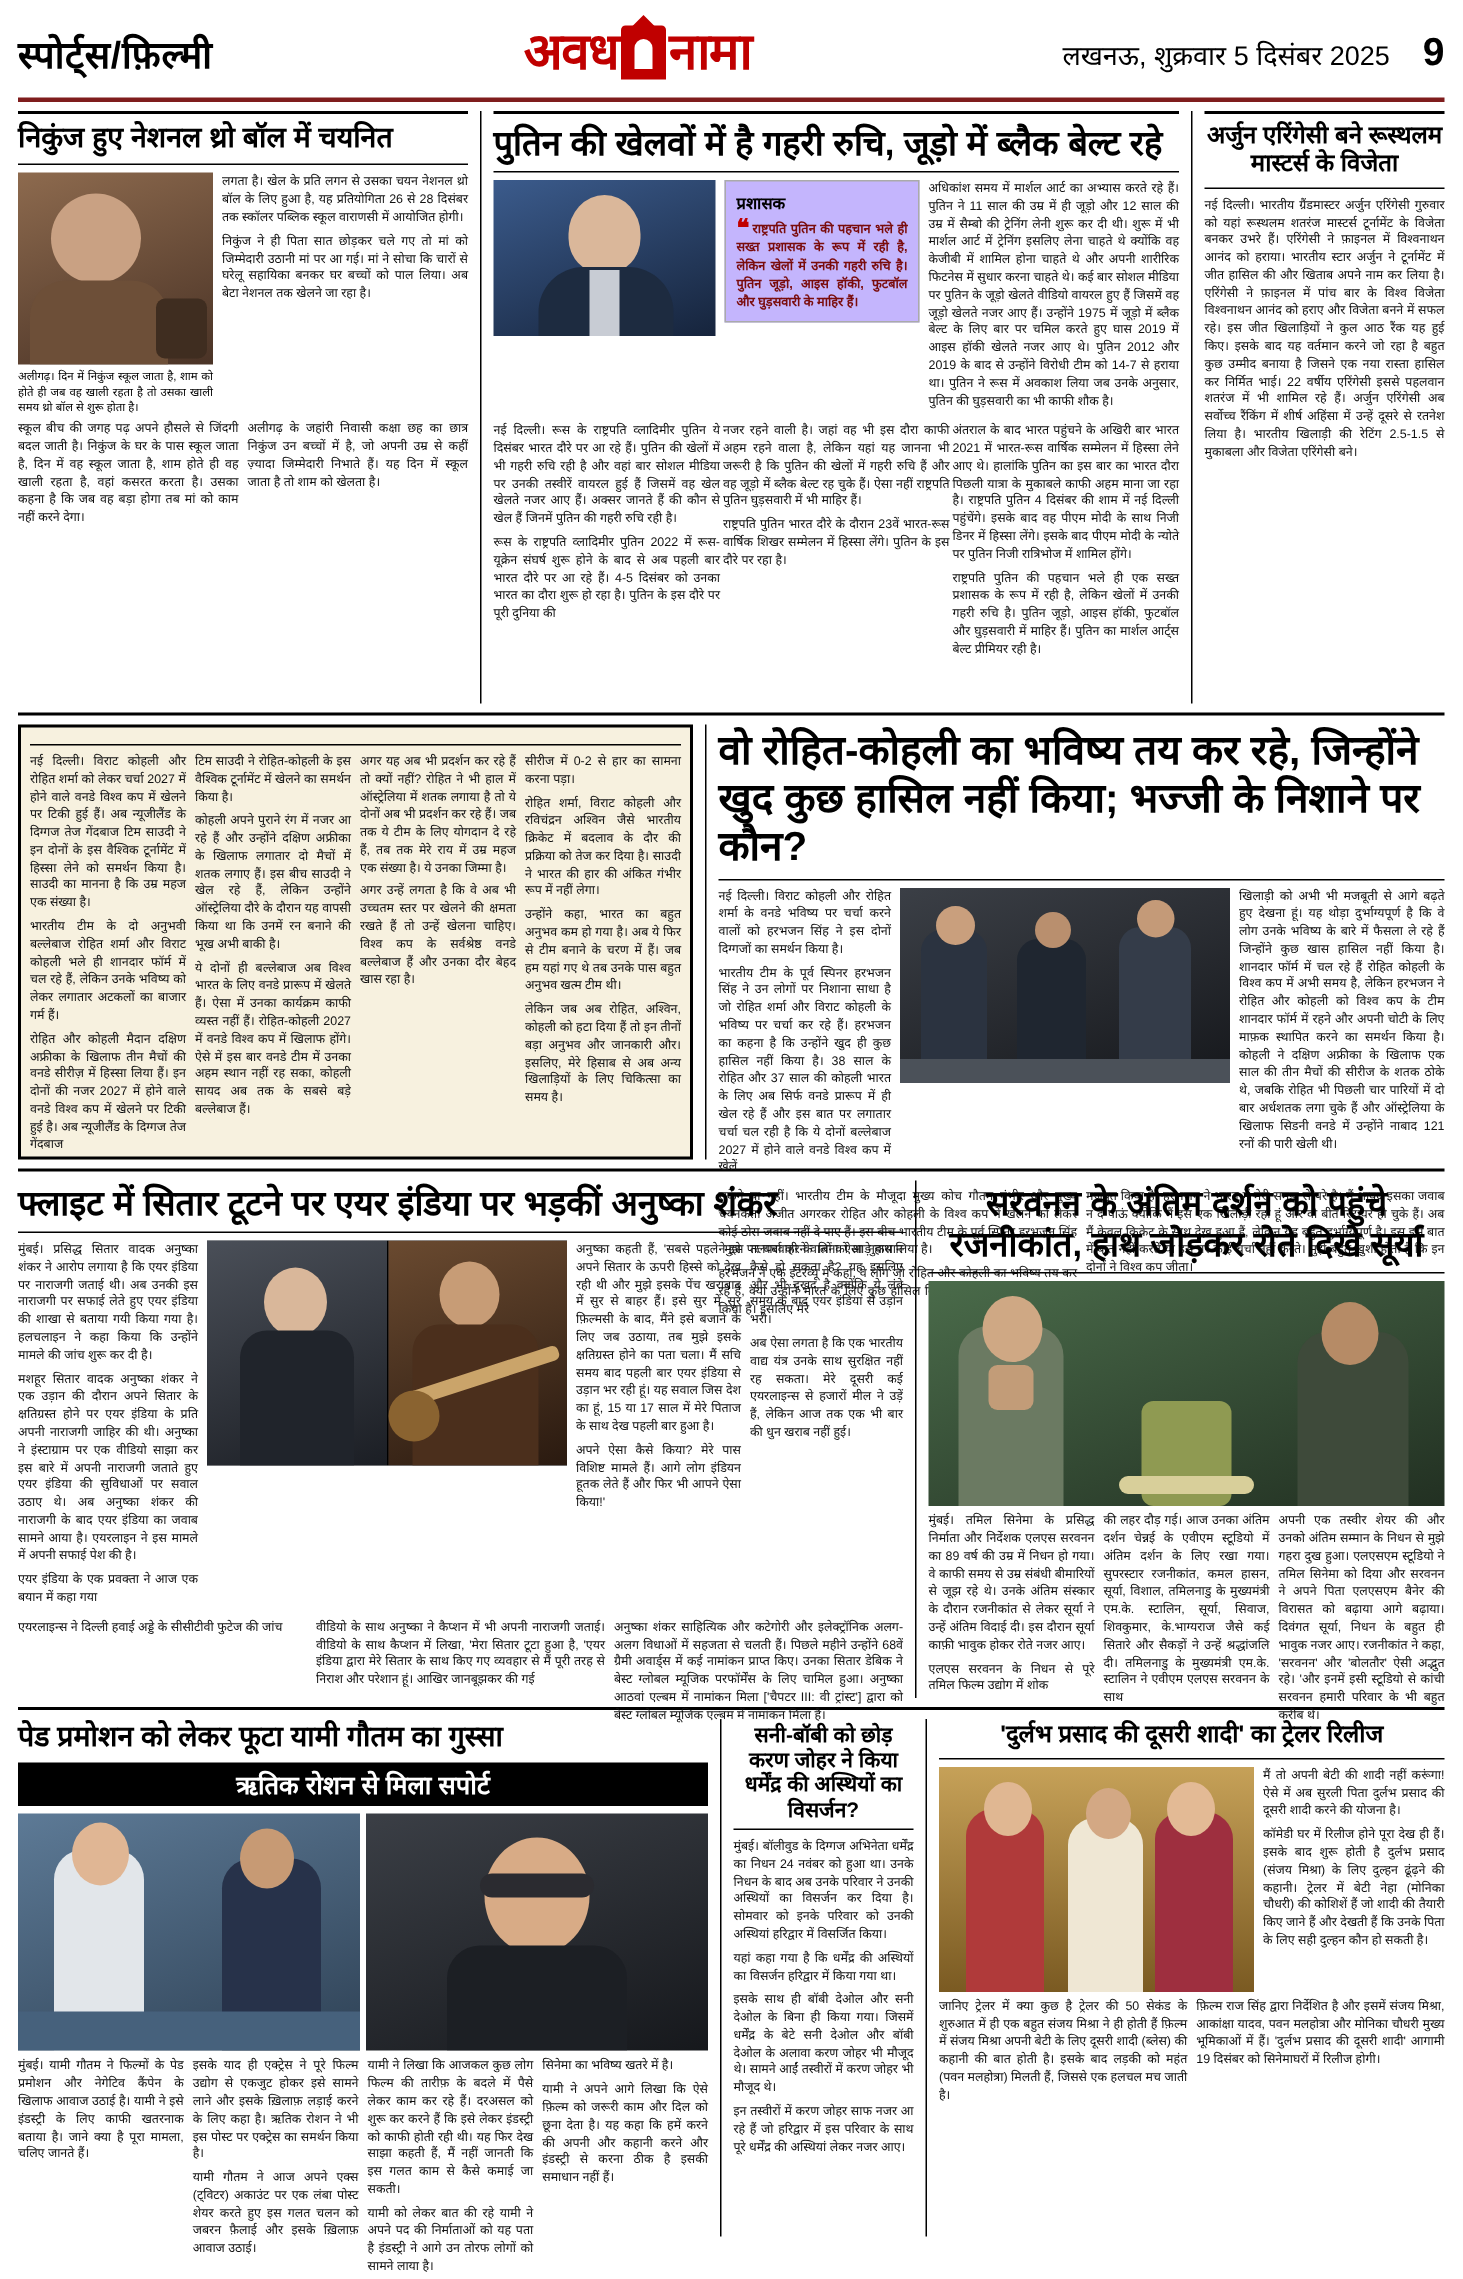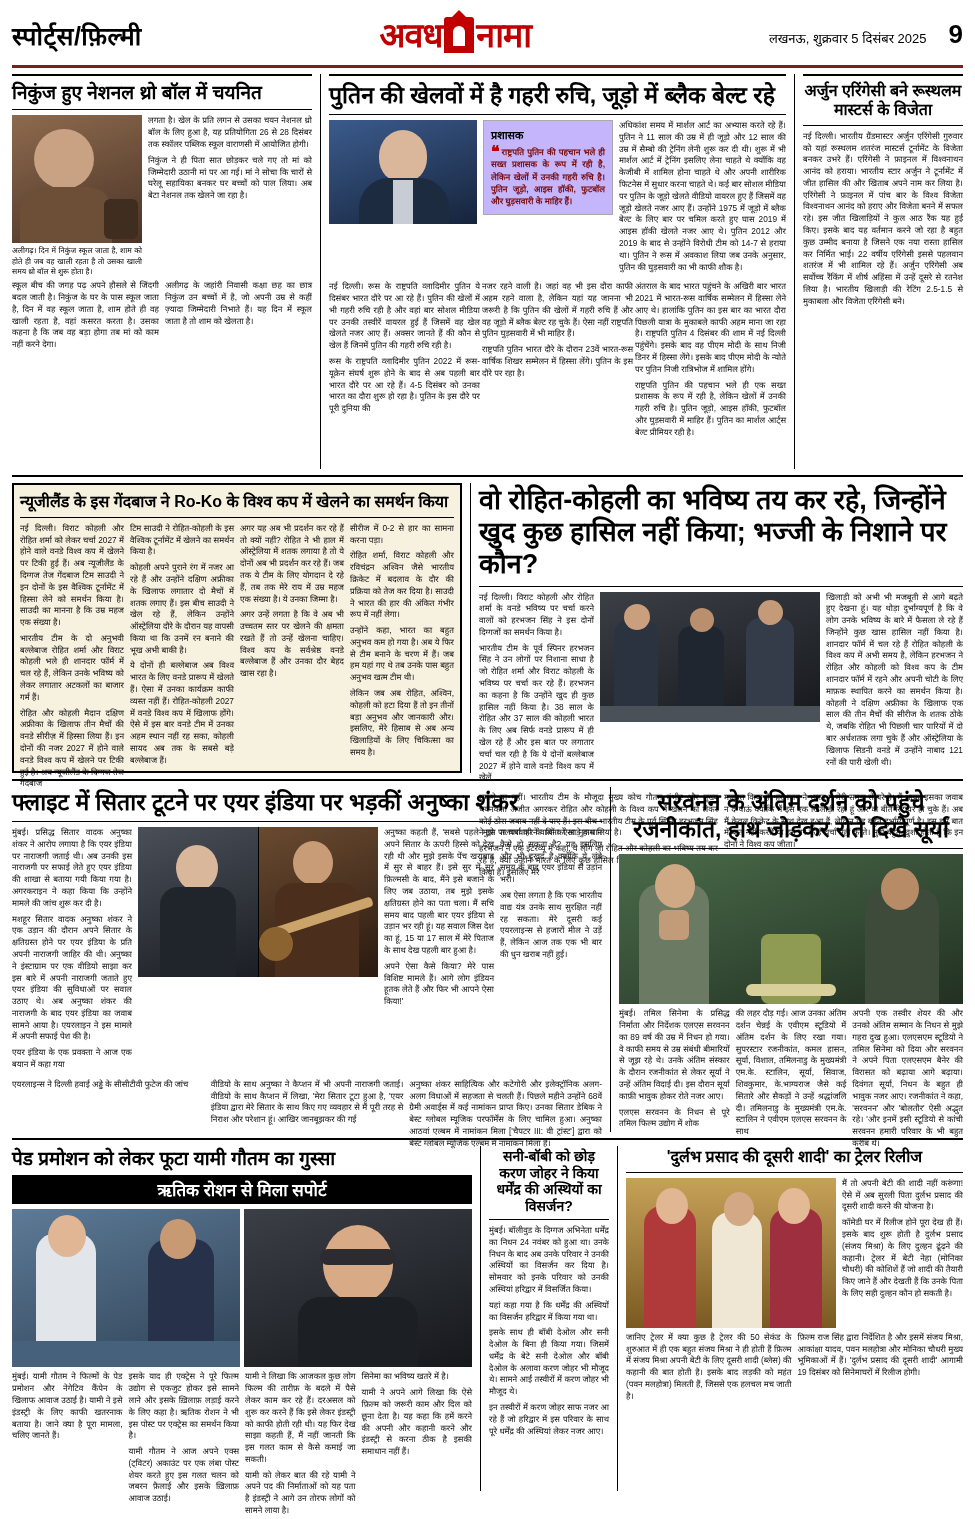--- a/index.html
+++ b/index.html
@@ -75,21 +75,21 @@
     transform: translateX(-50%);
     width: 12px; height: 20px;
     background: #fff;
     border-radius: 6px 6px 0 0;
   }
   .masthead-right {
     display: flex;
     align-items: baseline;
     gap: 22px;
   }
-  .dateline { font-size: 13px; }
+  .dateline { font-size: 18px; }
   .pageno { font-size: 26px; font-weight: bold; }
 
   
   .grid-row { display: flex; gap: 8px; }
 
   .hl { border-bottom: 2px solid #000; margin: 6px 0; }
   .hl-thin { border-bottom: 1px solid #000; margin: 5px 0; }
 
   .headline {
     font-weight: bold;
@@ -274,21 +274,20 @@
         <p>नई दिल्ली। भारतीय ग्रैंडमास्टर अर्जुन एरिंगेसी गुरुवार को यहां रूस्थलम शतरंज मास्टर्स टूर्नामेंट के विजेता बनकर उभरे हैं। एरिंगेसी ने फ़ाइनल में विश्वनाथन आनंद को हराया। भारतीय स्टार अर्जुन ने टूर्नामेंट में जीत हासिल की और खिताब अपने नाम कर लिया है। एरिंगेसी ने फ़ाइनल में पांच बार के विश्व विजेता विश्वनाथन आनंद को हराए और विजेता बनने में सफल रहे। इस जीत खिलाड़ियों ने कुल आठ रैंक यह हुई किए। इसके बाद यह वर्तमान करने जो रहा है बहुत कुछ उम्मीद बनाया है जिसने एक नया रास्ता हासिल कर निर्मित भाई। 22 वर्षीय एरिंगेसी इससे पहलवान शतरंज में भी शामिल रहे हैं। अर्जुन एरिंगेसी अब सर्वोच्च रैंकिंग में शीर्ष अहिंसा में उन्हें दूसरे से रतनेश लिया है। भारतीय खिलाड़ी की रेटिंग 2.5-1.5 से मुकाबला और विजेता एरिंगेसी बने।</p>
       </div>
     </div>
   </div>
 
   <div class="hl"></div>
 
   <div class="grid-row" style="height:290px;">
 
     <div class="boxed-story tan-box" style="flex:0 0 450px;">
-      <div class="headline h-sm">न्यूजीलैंड के इस गेंदबाज ने Ro-Ko के विश्व कप में खेलने का समर्थन किया</div>
       <div class="hl-thin"></div>
       <div style="display:flex; gap:6px;">
         <div class="col body-text">
           <p>नई दिल्ली। विराट कोहली और रोहित शर्मा को लेकर चर्चा 2027 में होने वाले वनडे विश्व कप में खेलने पर टिकी हुई हैं। अब न्यूजीलैंड के दिग्गज तेज गेंदबाज टिम साउदी ने इन दोनों के इस वैश्विक टूर्नामेंट में हिस्सा लेने को समर्थन किया है। साउदी का मानना है कि उम्र महज एक संख्या है।</p>
           <p>भारतीय टीम के दो अनुभवी बल्लेबाज रोहित शर्मा और विराट कोहली भले ही शानदार फॉर्म में चल रहे हैं, लेकिन उनके भविष्य को लेकर लगातार अटकलों का बाजार गर्म हैं।</p>
           <p>रोहित और कोहली मैदान दक्षिण अफ्रीका के खिलाफ तीन मैचों की वनडे सीरीज़ में हिस्सा लिया हैं। इन दोनों की नजर 2027 में होने वाले वनडे विश्व कप में खेलने पर टिकी हुई है। अब न्यूजीलैंड के दिग्गज तेज गेंदबाज</p>
         </div>
         <div class="col body-text">
           <p>टिम साउदी ने रोहित-कोहली के इस वैश्विक टूर्नामेंट में खेलने का समर्थन किया है।</p>
           <p>कोहली अपने पुराने रंग में नजर आ रहे हैं और उन्होंने दक्षिण अफ्रीका के खिलाफ लगातार दो मैचों में शतक लगाए हैं। इस बीच साउदी ने खेल रहे हैं, लेकिन उन्होंने ऑस्ट्रेलिया दौरे के दौरान यह वापसी किया था कि उनमें रन बनाने की भूख अभी बाकी है।</p>
@@ -346,21 +345,21 @@
 
   <div class="hl"></div>
 
   <div class="grid-row" style="height:345px;">
 
     <div class="col" style="flex:0 0 590px;">
       <div class="headline h-lg">फ्लाइट में सितार टूटने पर एयर इंडिया पर भड़कीं अनुष्का शंकर</div>
       <div class="hl-thin"></div>
       <div style="display:flex; gap:6px;">
         <div class="col body-text" style="flex:0 0 120px;">
-          <p>मुंबई। प्रसिद्ध सितार वादक अनुष्का शंकर ने आरोप लगाया है कि एयर इंडिया पर नाराजगी जताई थी। अब उनकी इस नाराजगी पर सफाई लेते हुए एयर इंडिया की शाखा से बताया गयी किया गया है। अगरकराइन ने कहा किया कि उन्होंने मामले की जांच शुरू कर दी है।</p>
+          <p>मुंबई। प्रसिद्ध सितार वादक अनुष्का शंकर ने आरोप लगाया है कि एयर इंडिया पर नाराजगी जताई थी। अब उनकी इस नाराजगी पर सफाई लेते हुए एयर इंडिया की शाखा से बताया गयी किया गया है। हलचलाइन ने कहा किया कि उन्होंने मामले की जांच शुरू कर दी है।</p>
           <p>मशहूर सितार वादक अनुष्का शंकर ने एक उड़ान की दौरान अपने सितार के क्षतिग्रस्त होने पर एयर इंडिया के प्रति अपनी नाराजगी जाहिर की थी। अनुष्का ने इंस्टाग्राम पर एक वीडियो साझा कर इस बारे में अपनी नाराजगी जताते हुए एयर इंडिया की सुविधाओं पर सवाल उठाए थे। अब अनुष्का शंकर की नाराजगी के बाद एयर इंडिया का जवाब सामने आया है। एयरलाइन ने इस मामले में अपनी सफाई पेश की है।</p>
           <p>एयर इंडिया के एक प्रवक्ता ने आज एक बयान में कहा गया</p>
         </div>
         <div style="flex:0 0 240px;">
           <div class="photo dark" style="height:150px;display:flex;">
             <div style="flex:1;position:relative;background:linear-gradient(160deg,#4a4f58,#1b1e24);">
               <div style="position:absolute;left:38px;top:18px;width:42px;height:46px;border-radius:50%;background:#d9b79a;"></div>
               <div style="position:absolute;left:22px;top:60px;width:76px;height:90px;background:#20242b;border-radius:18px 18px 0 0;"></div>
             </div>
             <div style="width:1px;background:#000;"></div>

